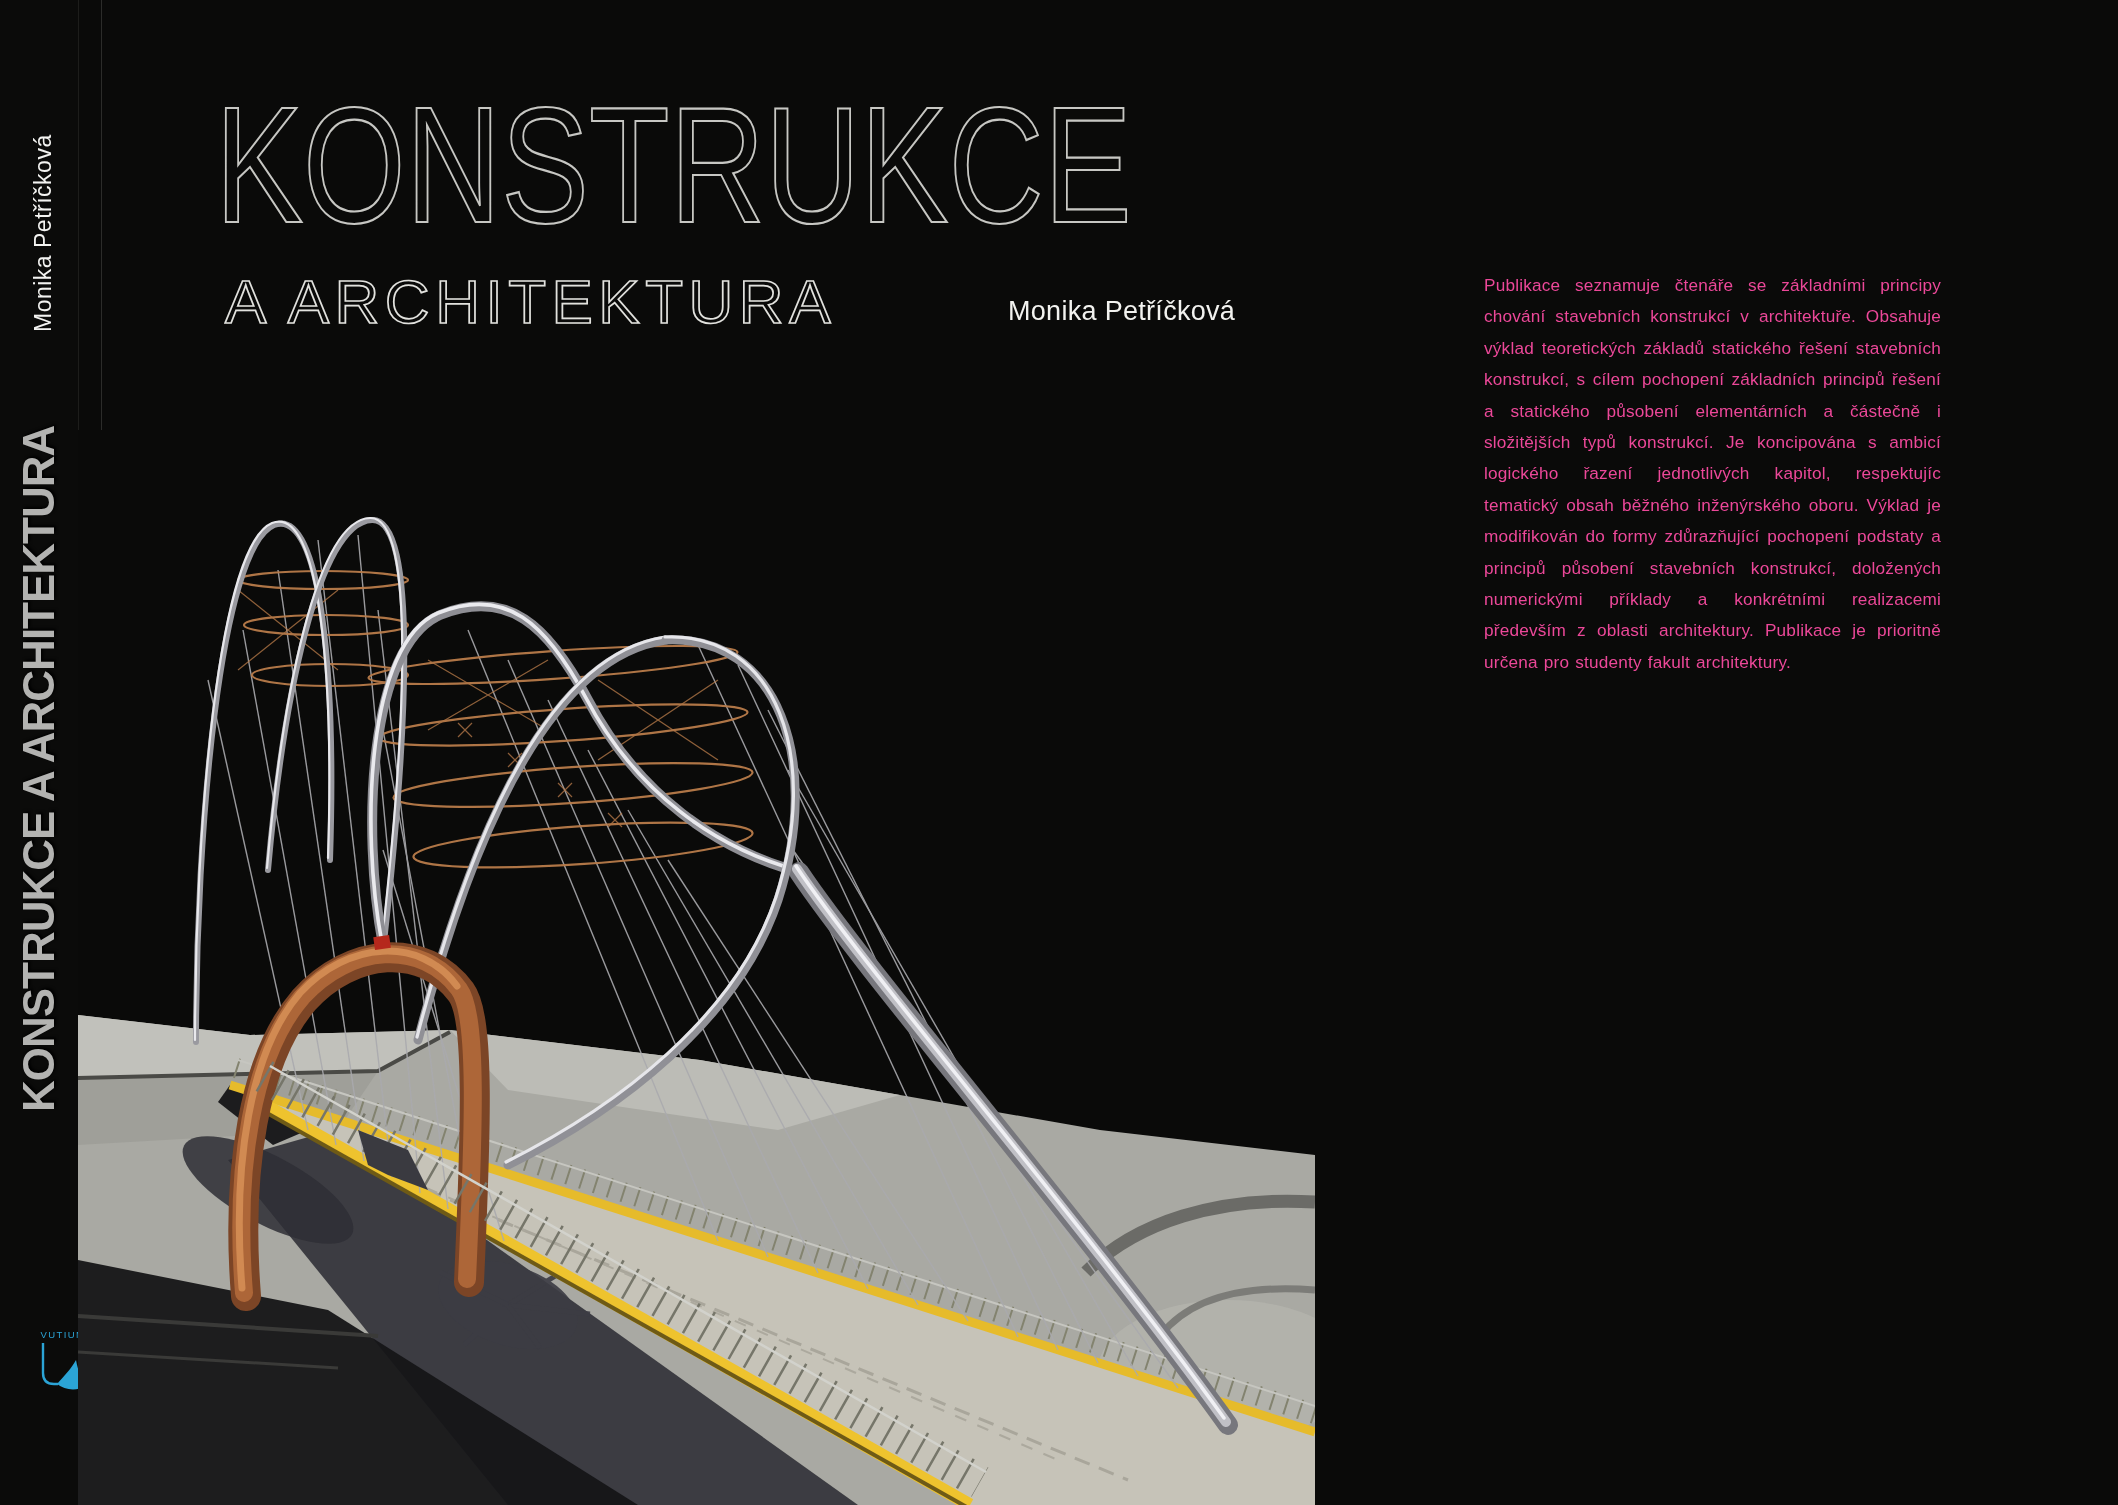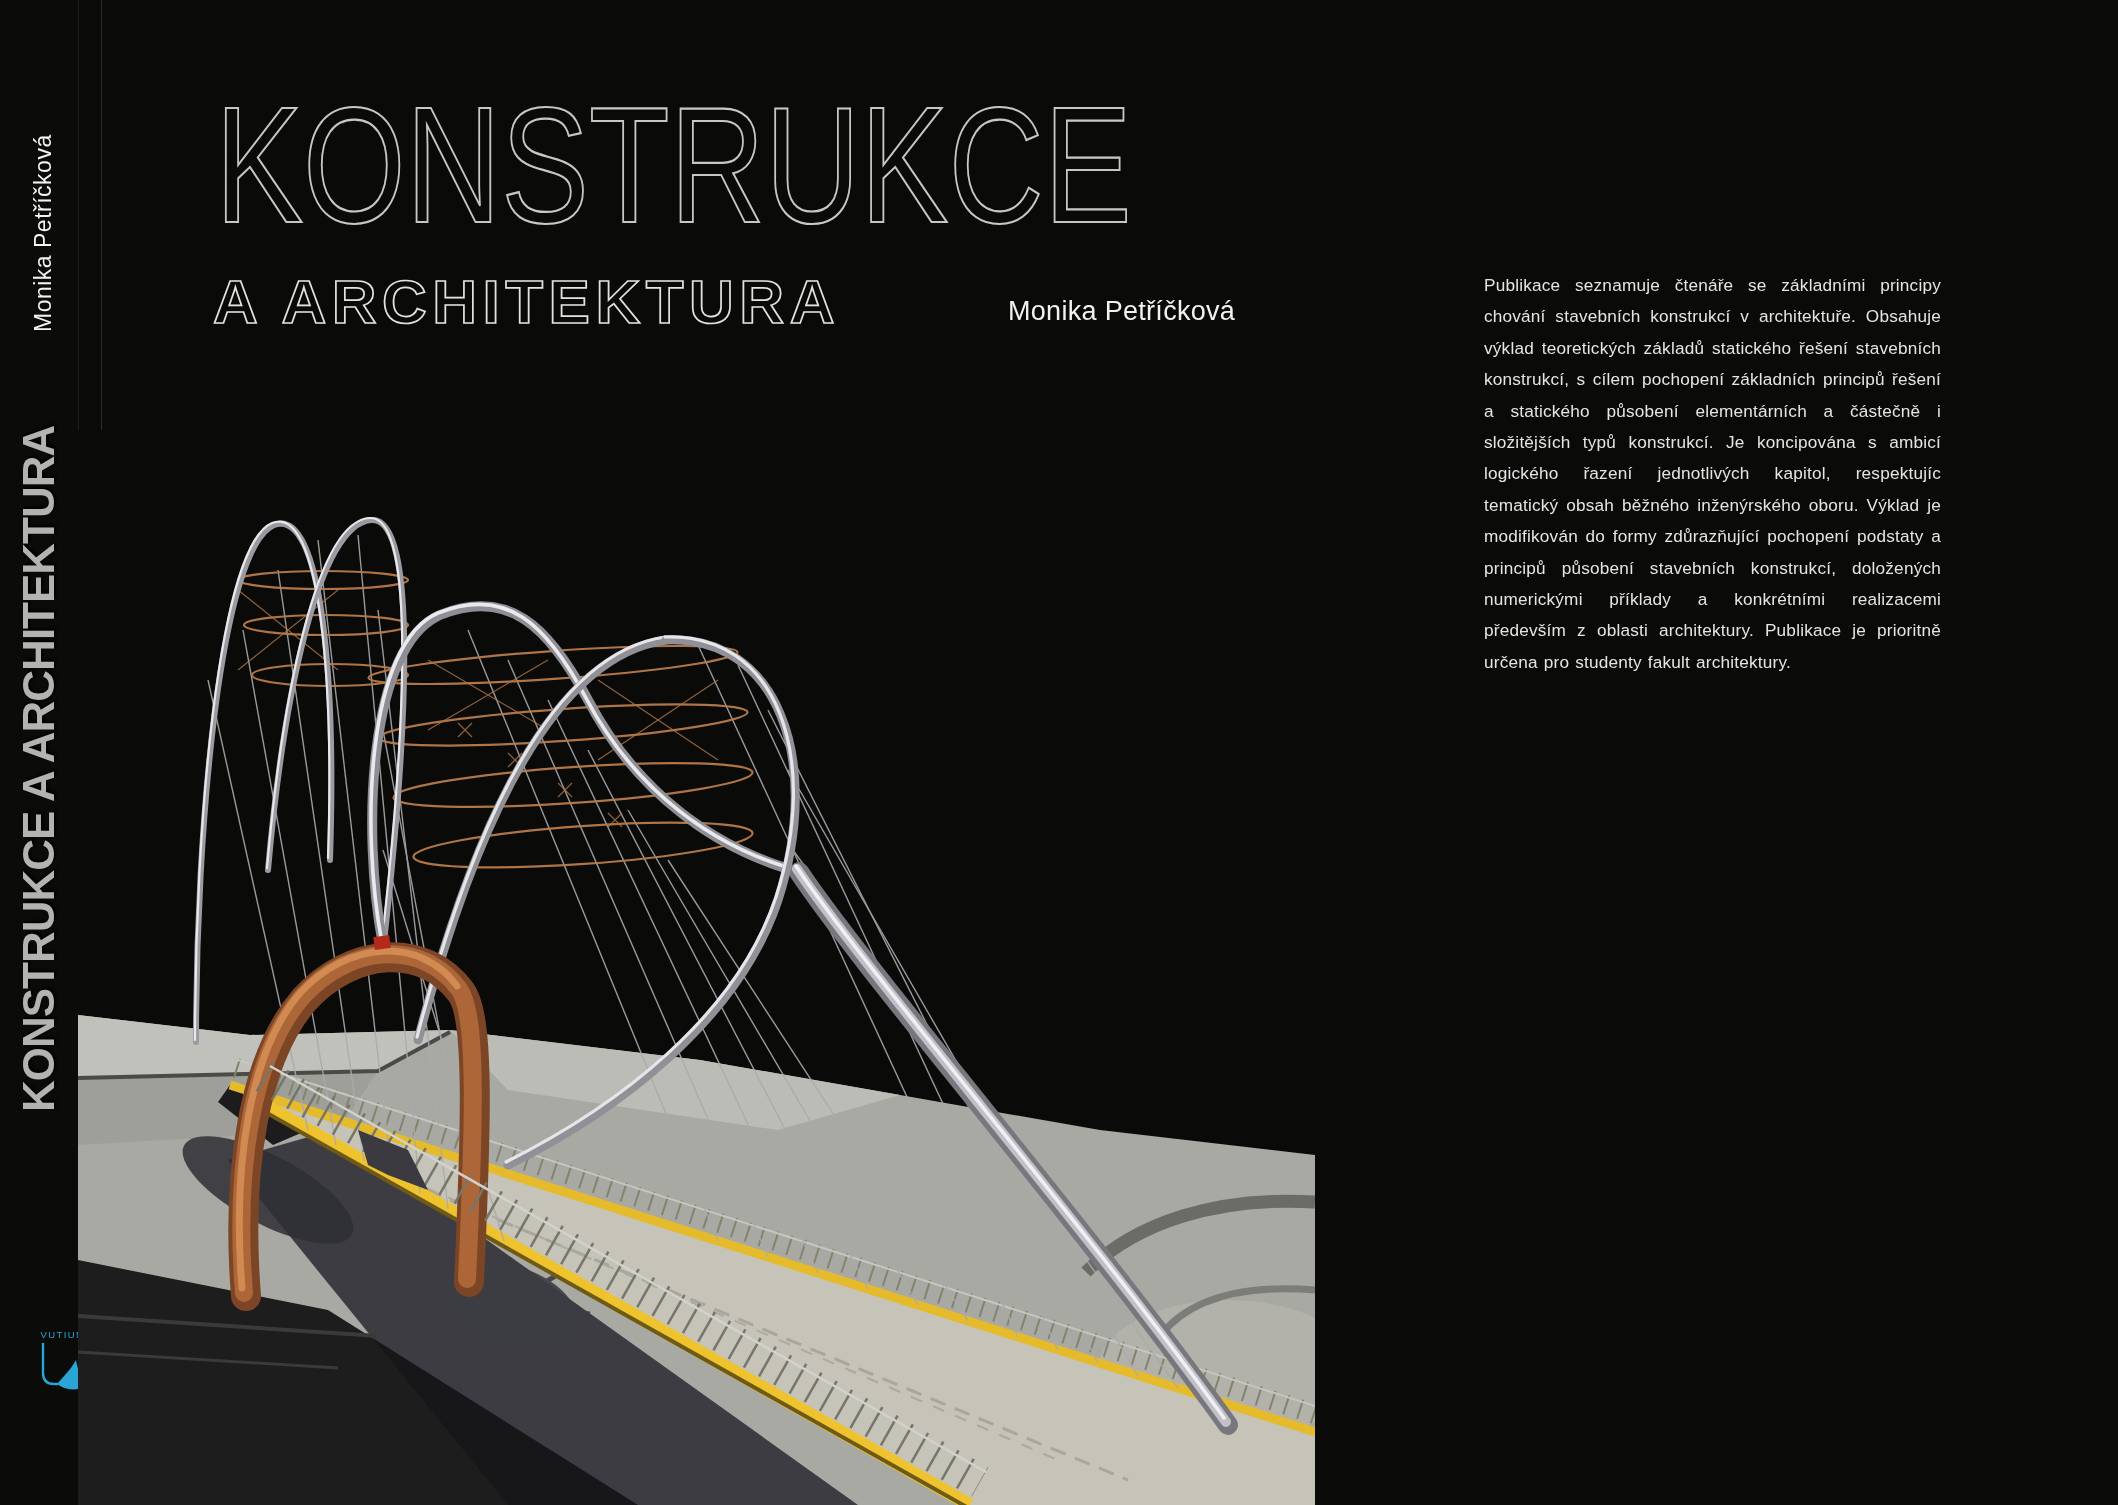--- a/index.html
+++ b/index.html
@@ -23,33 +23,33 @@
   }
   .logo{position:absolute;left:39px;top:1326px;width:48px;height:72px;}
   
   .title{
     position:absolute;left:215px;top:83px;white-space:nowrap;
     font-size:165px;line-height:1;font-weight:400;
     color:transparent;-webkit-text-stroke:2.2px #c7c7c3;
     transform:scaleX(.80);transform-origin:left top;
   }
   .subtitle{
-    position:absolute;left:213px;top:271px;white-space:nowrap;
+    position:absolute;left:225px;top:271px;white-space:nowrap;
     font-size:62px;line-height:1;letter-spacing:5.5px;
-    color:transparent;font-weight:bold;-webkit-text-stroke:1.7px #e2e2de;
+    color:transparent;-webkit-text-stroke:1.7px #e2e2de;
   }
   .front-author{
     position:absolute;left:1008px;top:296px;white-space:nowrap;
     font-size:27px;font-weight:500;letter-spacing:.3px;color:#f2f2ef;
   }
   
   .blurb{
     position:absolute;left:1484px;top:270px;width:457px;
     font-size:17.2px;line-height:31.4px;font-weight:500;letter-spacing:.2px;
-    word-spacing:1px;color:#e5e5e5;text-align:justify;
+    word-spacing:1px;color:#ec4899;text-align:justify;
   }
   
   .art{position:absolute;left:78px;top:430px;width:1237px;height:1075px;}
 </style>
 </head>
 <body>
 
 <div class="page">
 
   <div class="spine">

